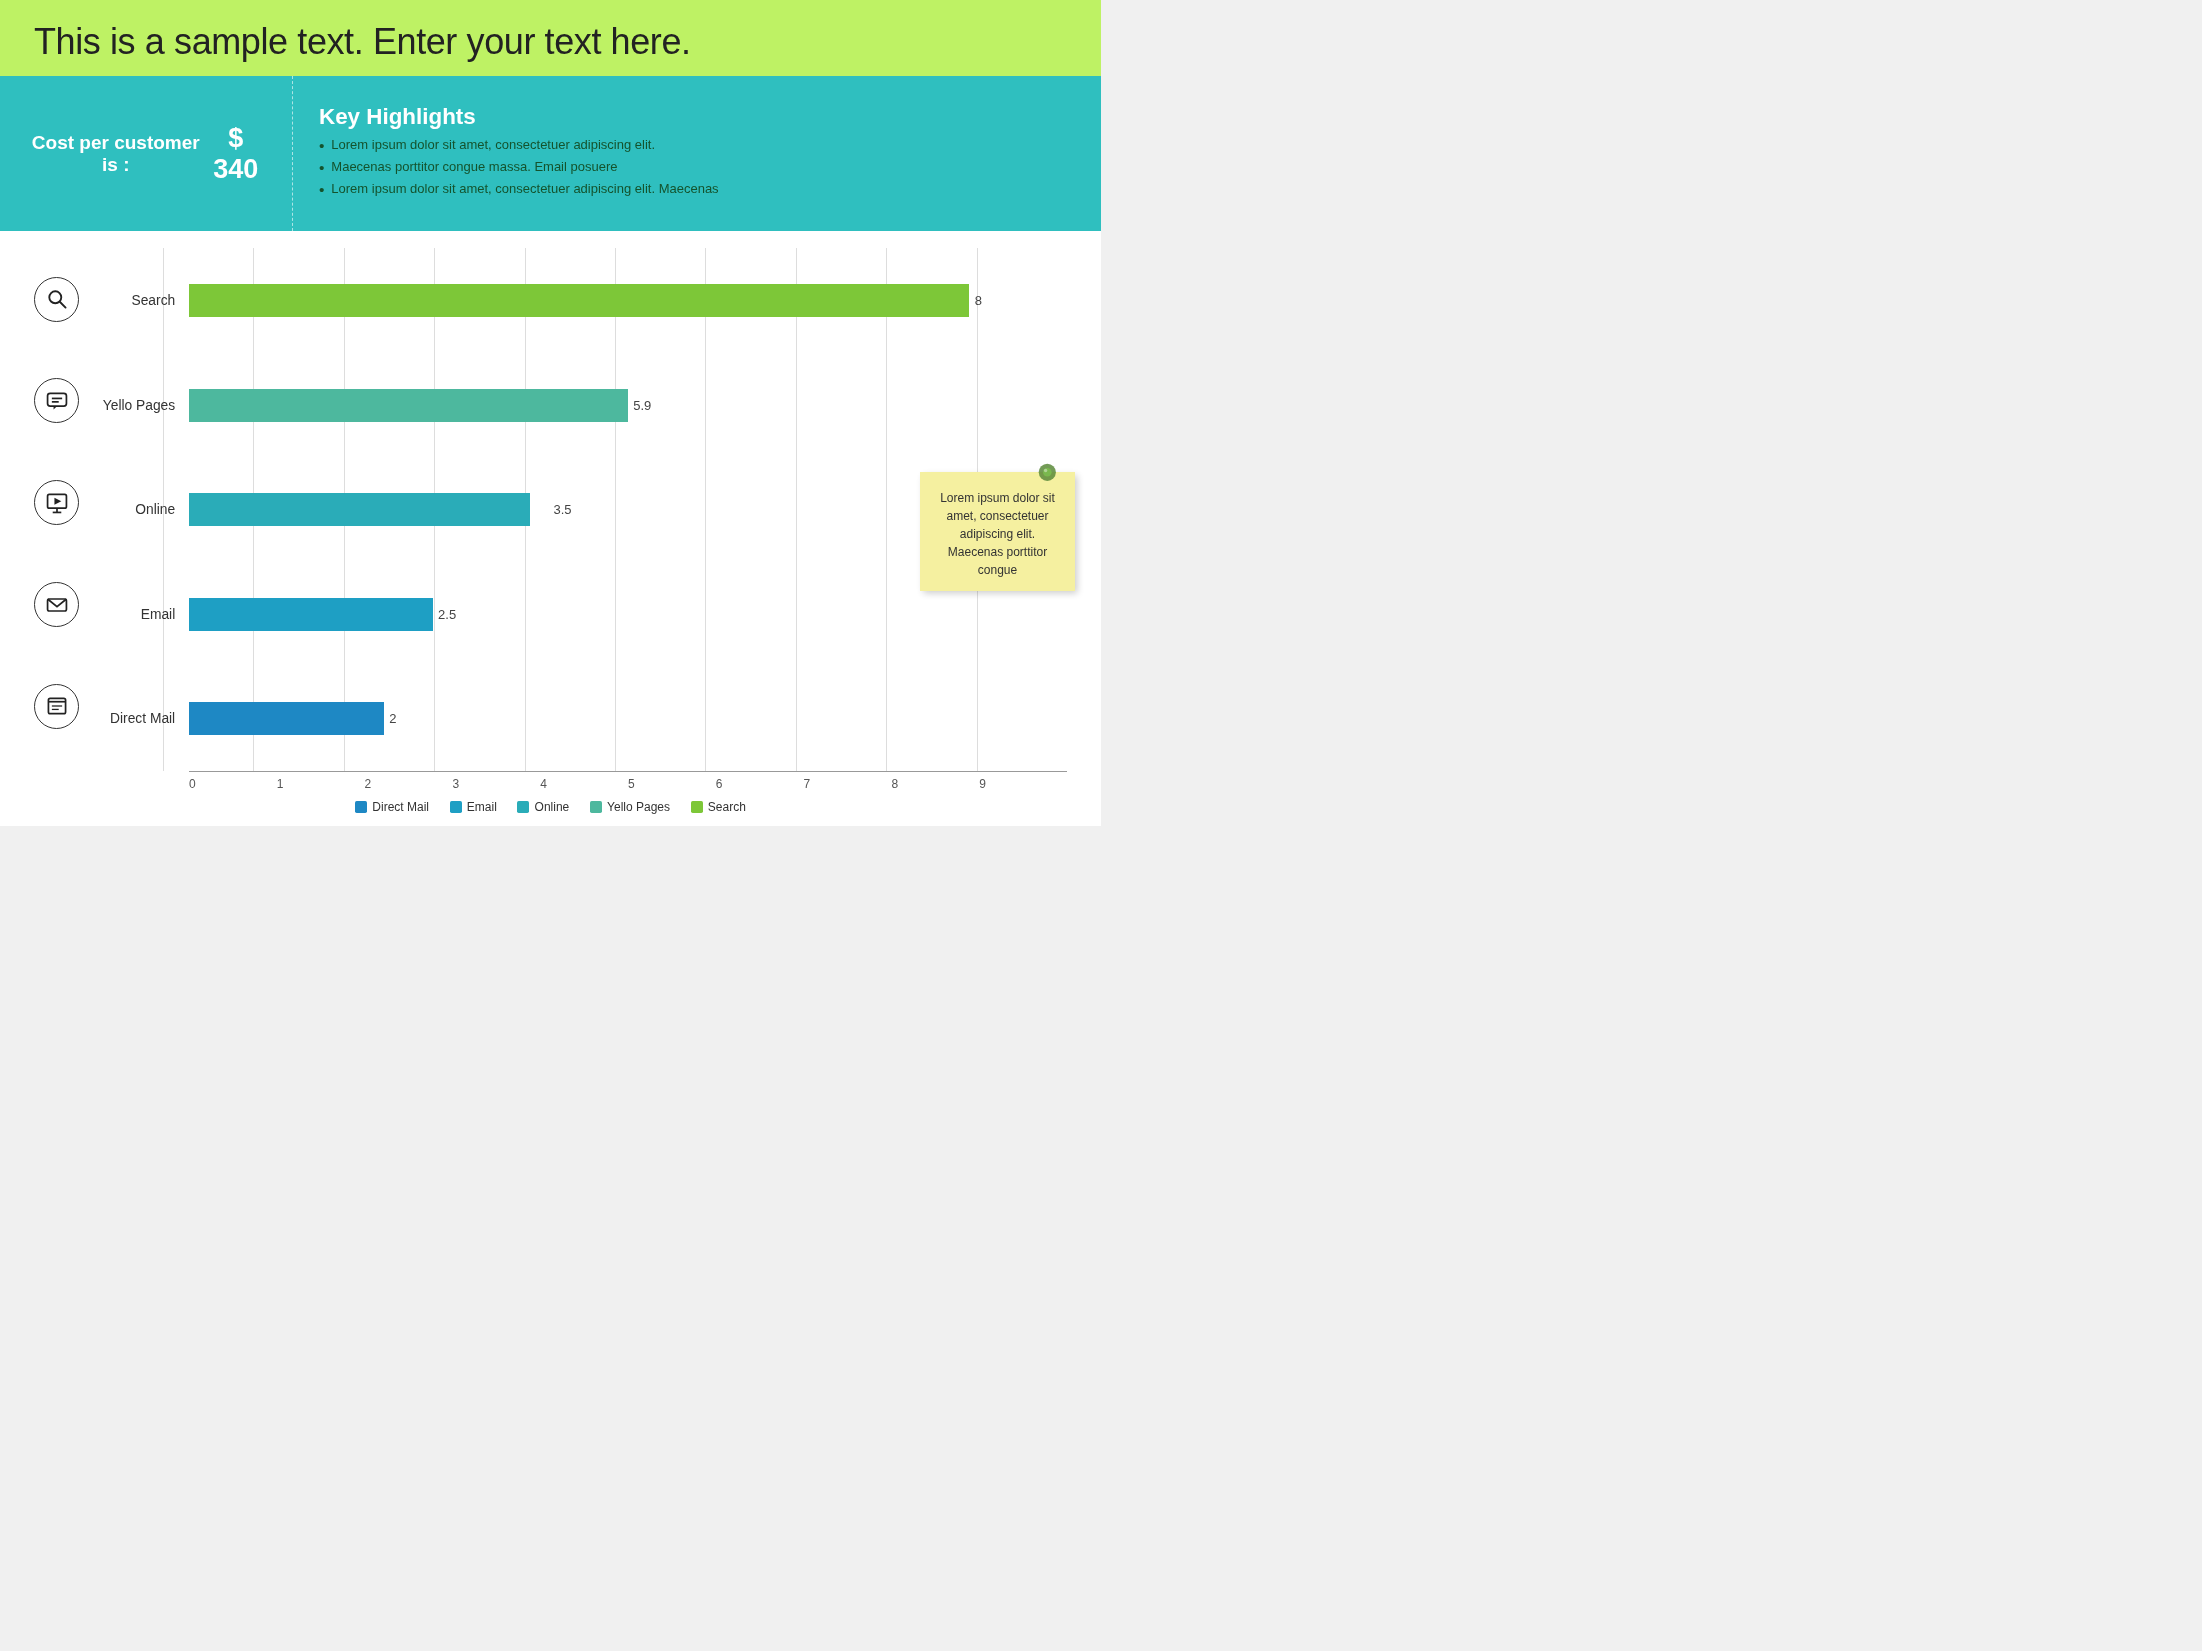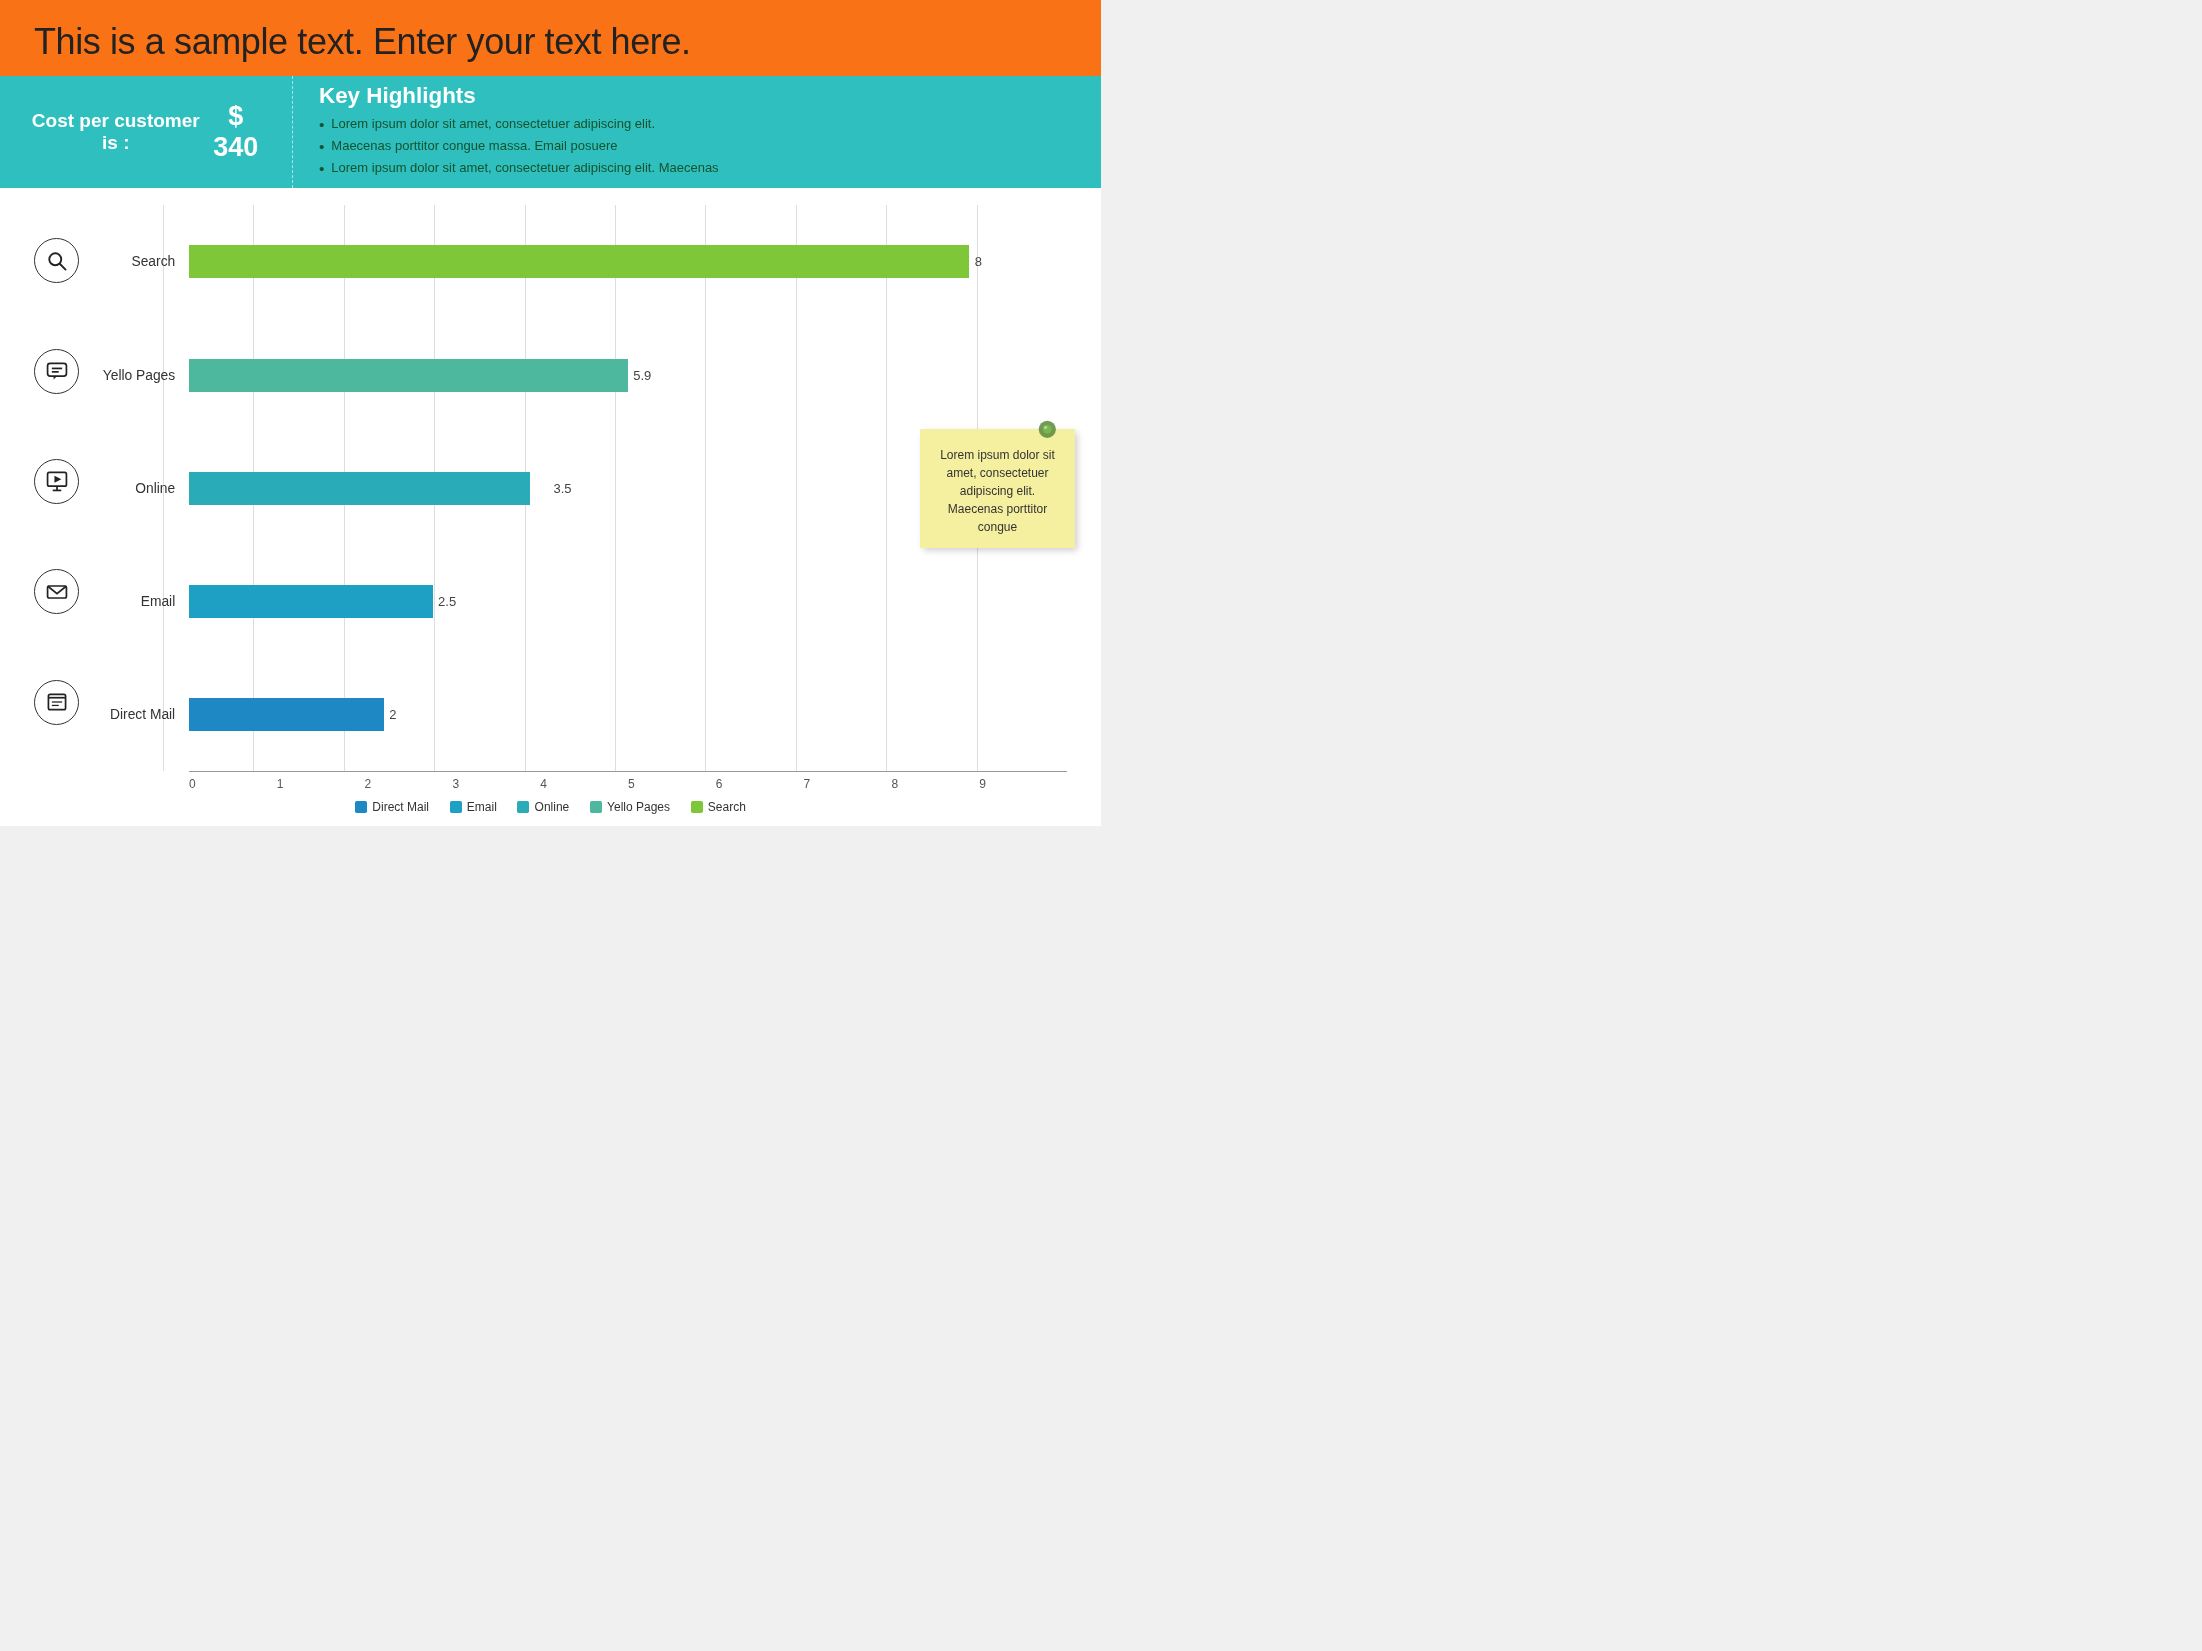--- a/index.html
+++ b/index.html
@@ -39,21 +39,21 @@
       z-index: 1;
       width: 100%;
       height: 100%;
       display: flex;
       flex-direction: column;
     }
 
     
     .title-section {
       padding: 20.6px 34px 13.8px 34px;
-      background: #f97316;
+      background: #bef264;
     }
     .title-text {
       font-size: 36px;
       font-weight: 400;
       color: #222;
       letter-spacing: -0.4px;
     }
 
     
     .banner {
@@ -78,21 +78,21 @@
       text-align: center;
     }
     .banner-left-value {
       font-size: 27px;
       font-weight: 700;
       color: white;
       text-align: center;
     }
     .banner-right {
       flex: 1;
-      padding: 6px 26px;
+      padding: 28px 26px;
       display: flex;
       flex-direction: column;
       justify-content: center;
     }
     .banner-highlight-title {
       font-size: 22.4px;
       font-weight: 700;
       color: white;
       margin-bottom: 6.9px;
     }

